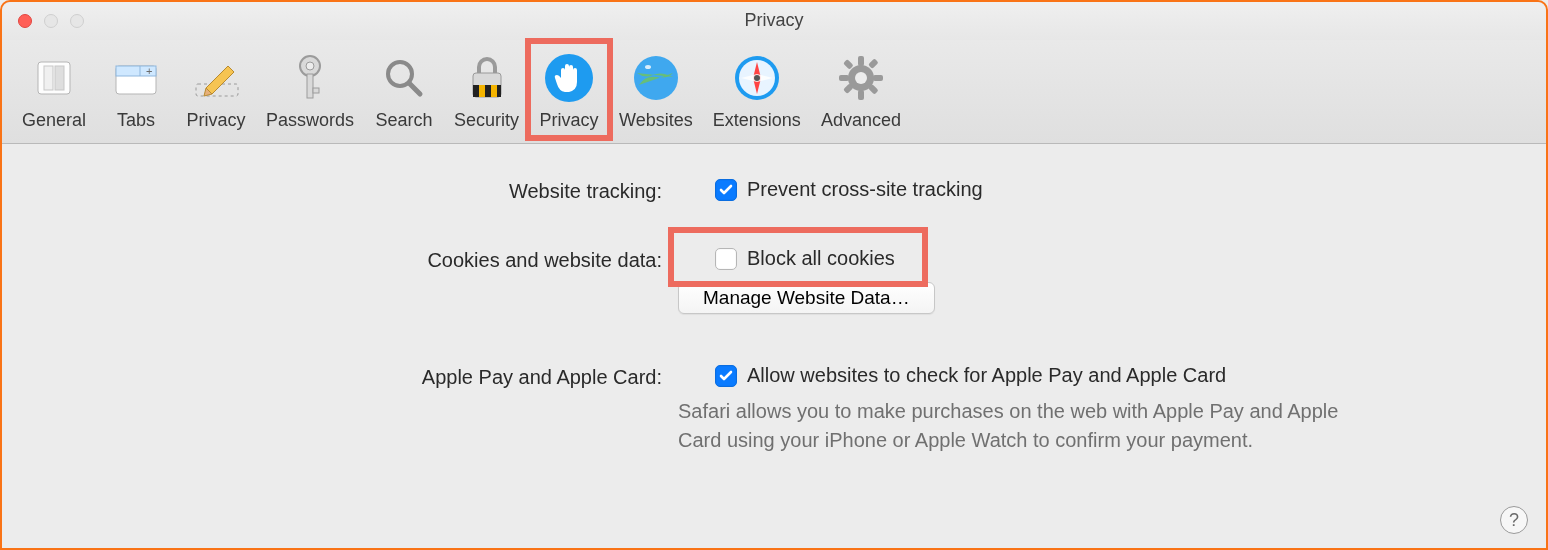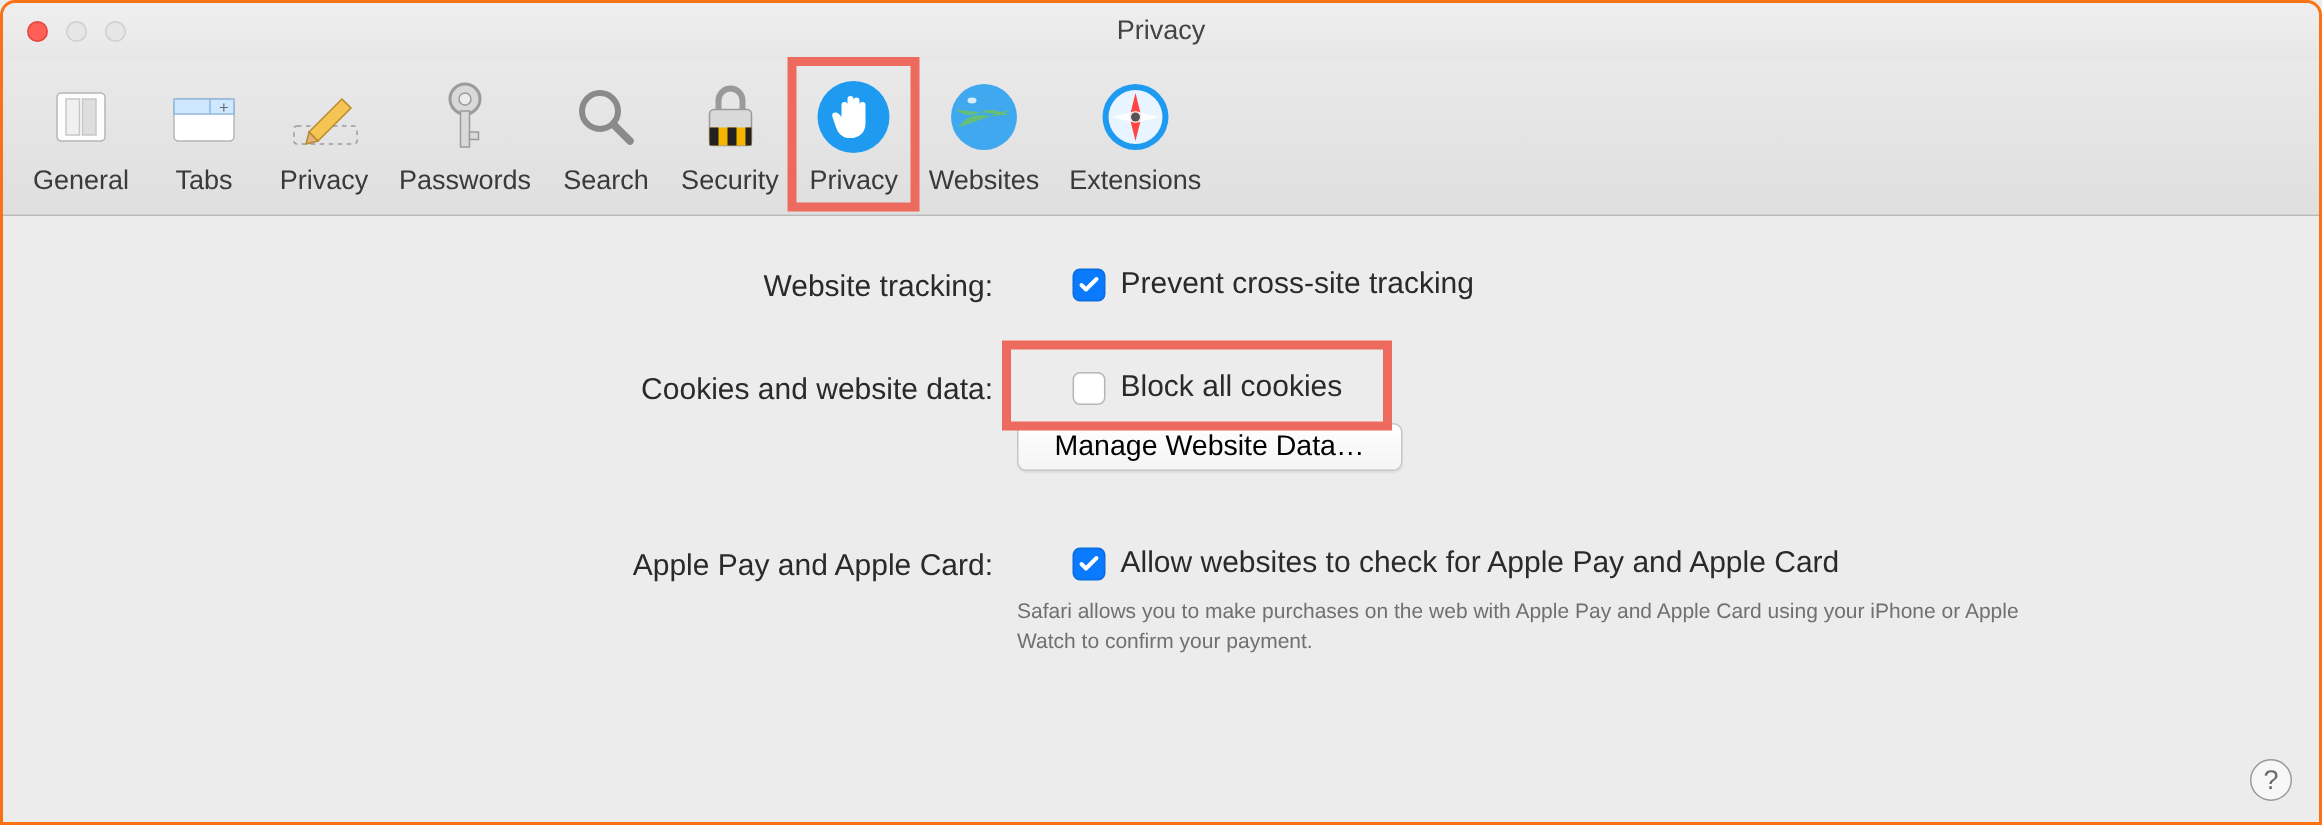--- a/index.html
+++ b/index.html
@@ -103,21 +103,21 @@
     padding: 4px 24px;
     background: linear-gradient(#ffffff, #f4f4f4);
     border: 1px solid #c7c7c7;
     border-radius: 6px;
     box-shadow: 0 1px 1px rgba(0,0,0,0.06);
     cursor: default;
   }
 
   .desc {
     margin-top: 10px;
-    font-size: 14px;
+    font-size: 20px;
     color: #707070;
     line-height: 1.45;
     max-width: 700px;
   }
 
   .help {
     position: absolute; right: 18px; bottom: 14px;
     width: 28px; height: 28px; border-radius: 50%;
     border: 1.5px solid #9a9a9a; color: #6a6a6a;
     font-size: 18px; display: flex; align-items: center; justify-content: center;
@@ -246,20 +246,41 @@
           <circle cx="25" cy="25" r="22" fill="#1e9bf0"></circle>
           <circle cx="25" cy="25" r="18" fill="#e8f4ff"></circle>
           <polygon points="25,9 29,25 25,41 21,25" fill="#ff4444"></polygon>
           <polygon points="9,25 25,21 41,25 25,29" fill="#fff" opacity="0.85"></polygon>
           <circle cx="25" cy="25" r="3" fill="#555"></circle>
         </svg>
       </div>
       <div class="lbl">Extensions</div>
     </div>
 
+    <div class="tool">
+      <div class="ico">
+        <svg width="50" height="50" viewBox="0 0 50 50">
+          <g fill="#9a9a9a">
+            <circle cx="25" cy="25" r="13"></circle>
+            <g>
+              <rect x="22" y="3" width="6" height="10" rx="2"></rect>
+              <rect x="22" y="37" width="6" height="10" rx="2"></rect>
+              <rect x="3" y="22" width="10" height="6" rx="2"></rect>
+              <rect x="37" y="22" width="10" height="6" rx="2"></rect>
+              <rect x="8" y="8" width="9" height="6" rx="2" transform="rotate(45 12 11)"></rect>
+              <rect x="33" y="33" width="9" height="6" rx="2" transform="rotate(45 37 36)"></rect>
+              <rect x="33" y="8" width="9" height="6" rx="2" transform="rotate(-45 37 11)"></rect>
+              <rect x="8" y="33" width="9" height="6" rx="2" transform="rotate(-45 12 36)"></rect>
+            </g>
+          </g>
+          <circle cx="25" cy="25" r="6" fill="#ececec"></circle>
+        </svg>
+      </div>
+      <div class="lbl">Advanced</div>
+    </div>
 
   </div>
 
   <div class="content">
 
     <div class="row">
       <div class="label">Website tracking:</div>
       <div class="field">
         <label class="chk-line">
           <span class="chk checked">

